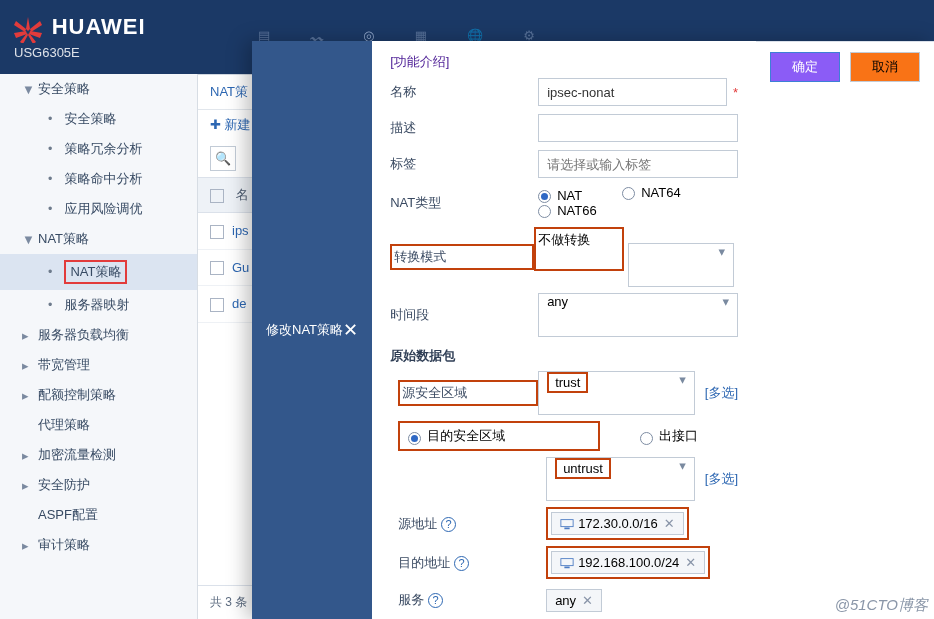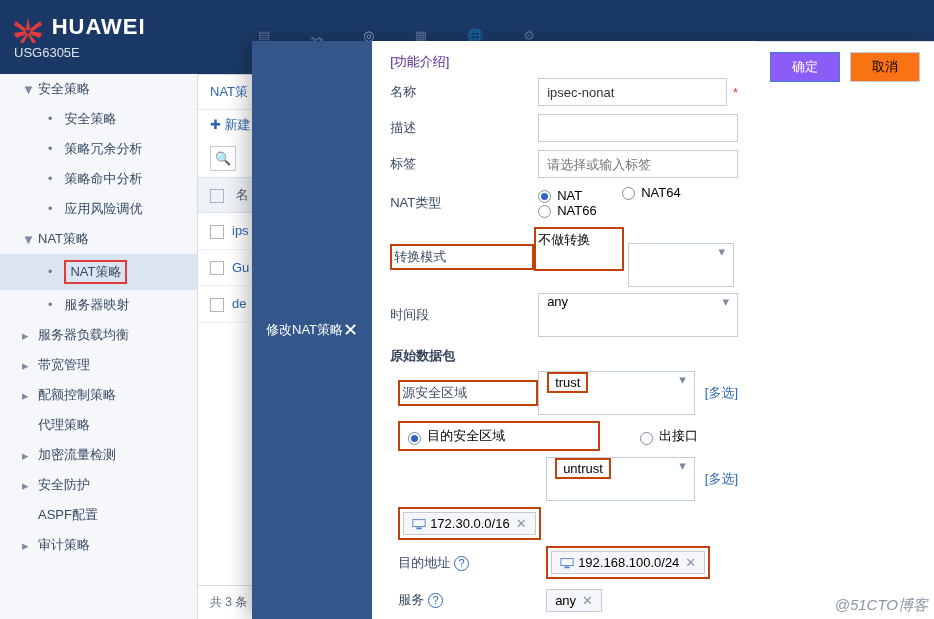--- a/index.html
+++ b/index.html
@@ -259,20 +259,21 @@
       <div class="val">
           <div class="sel">
             <span class="rbox" style="padding:1px 6px">untrust</span>
             <span class="car">▾</span>
           </div>
         </div>
       <span class="side-link">[多选]</span>
       </div>
 
     <div class="row indent">
+        <div class="lab"><span>源地址</span><span class="help">?</span></div>
       <div class="val"><div class="rbox" style="display:inline-block;padding:3px"><span class="chip">
               <span class="mono">
                 <svg viewBox="0 0 16 12">
                   <rect x="1" y="1" width="14" height="8" fill="none" stroke="#4c7bc3"></rect>
                   <rect x="5" y="10" width="6" height="2" fill="#4c7bc3"></rect>
                 </svg>
                 <span>172.30.0.0/16</span>
               </span>
               <span class="dx">✕</span>
             </span></div></div>

